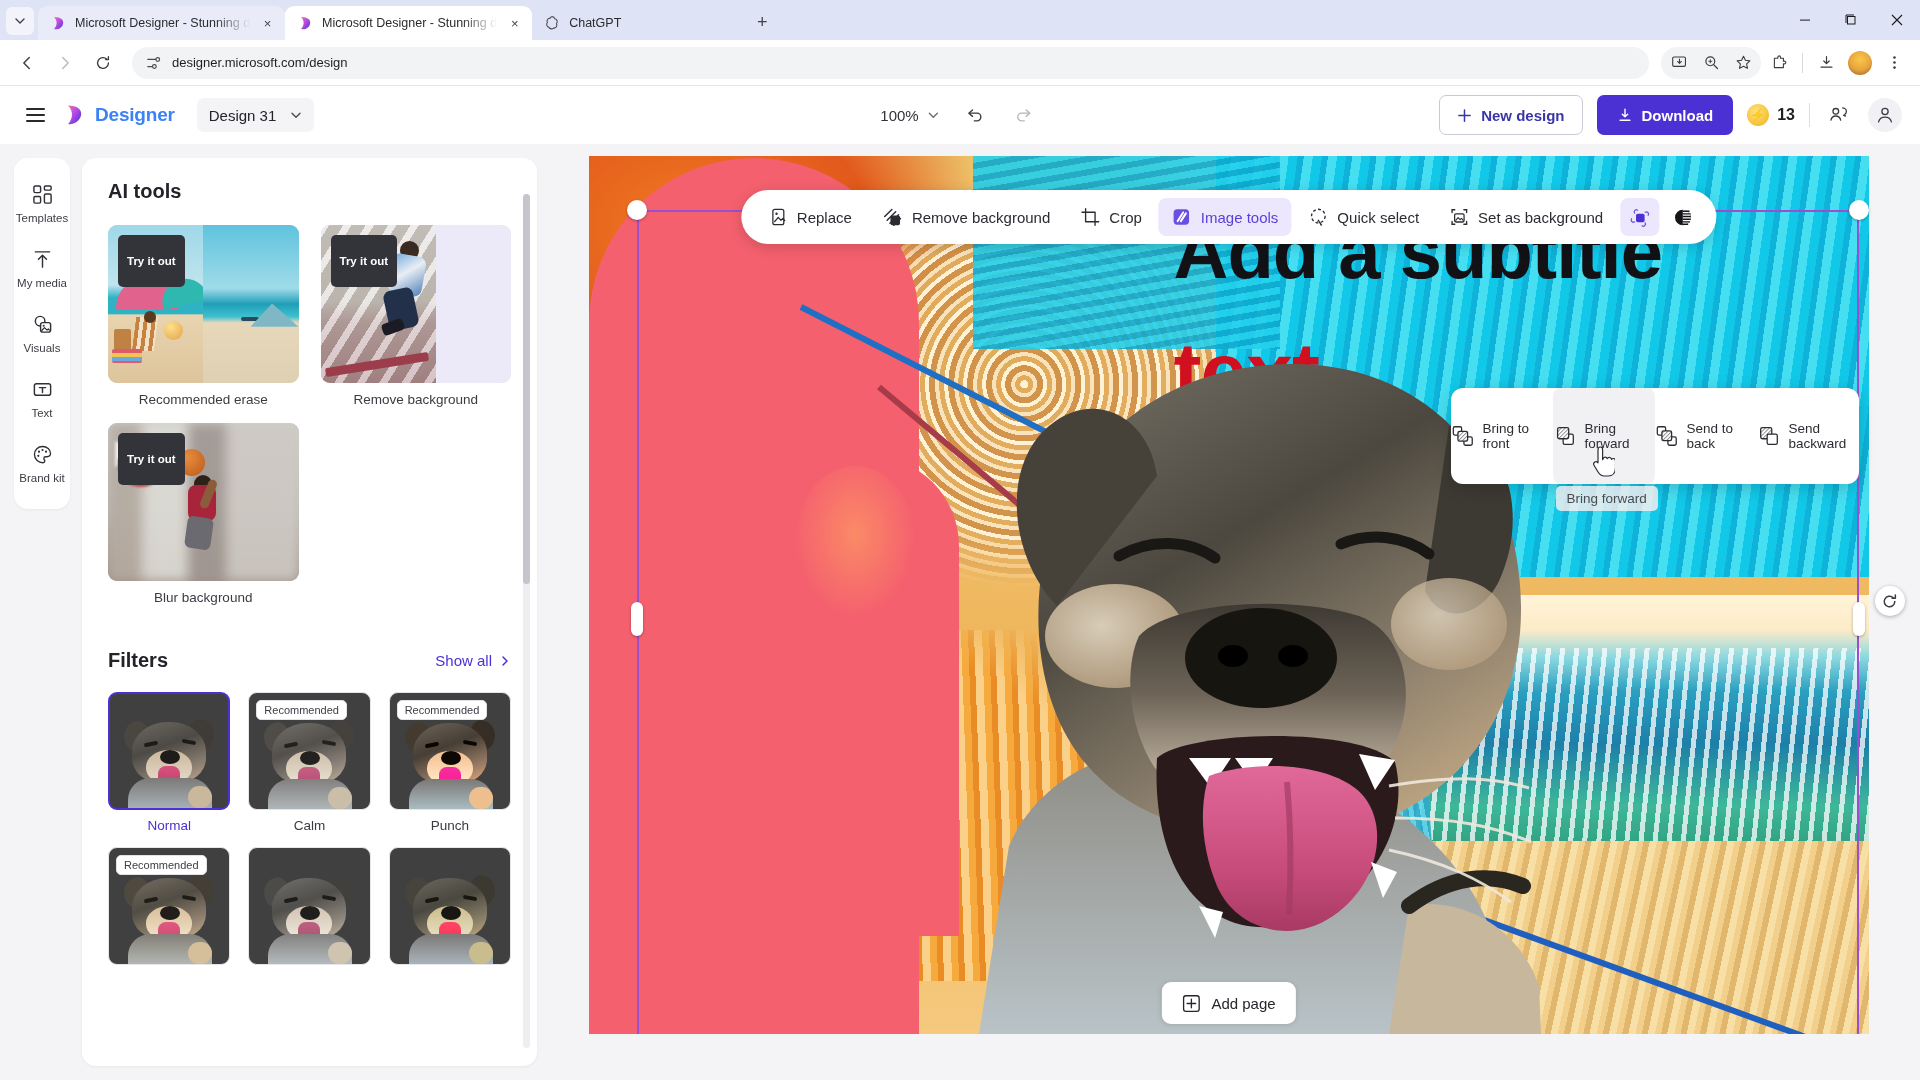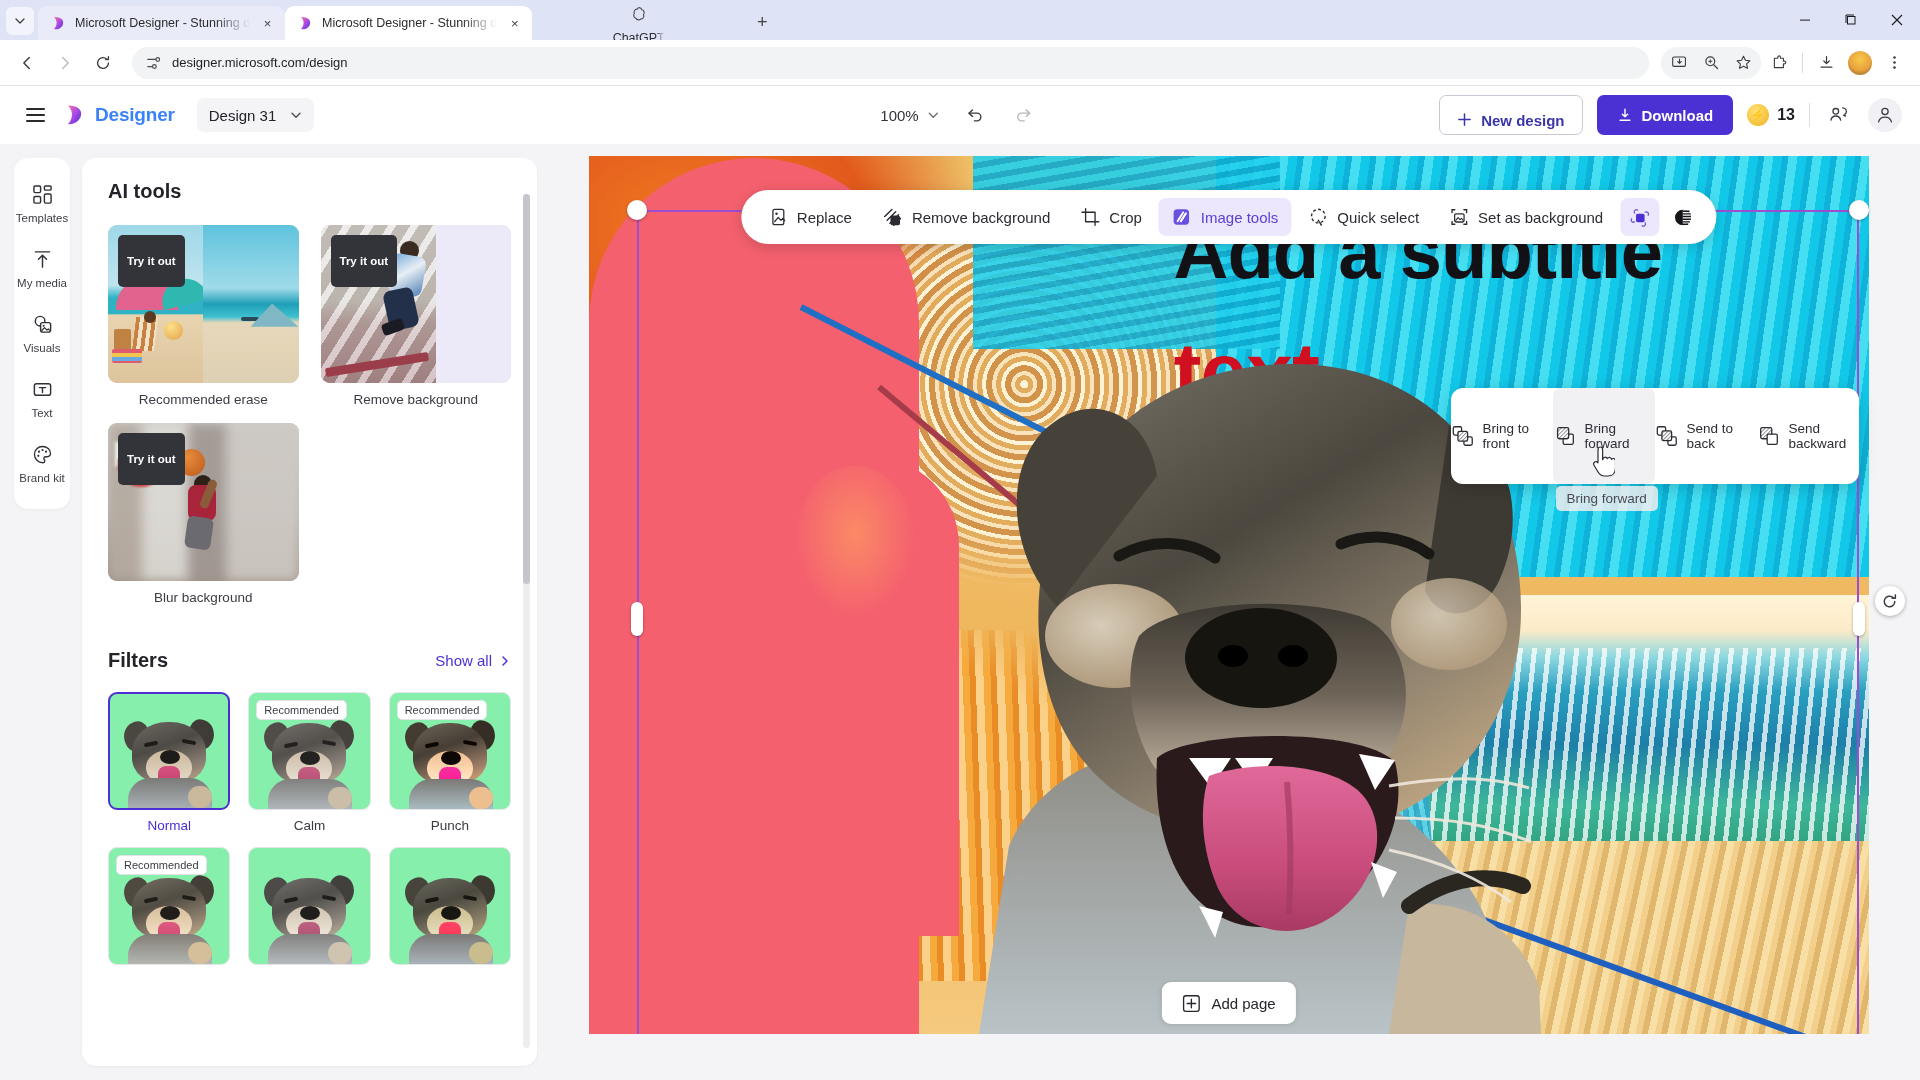--- a/index.html
+++ b/index.html
@@ -35,21 +35,21 @@
     flex: 1 1 auto; overflow: hidden; white-space: nowrap;
     text-overflow: clip; font-size: 12.5px;
     -webkit-mask-image: linear-gradient(to right, #000 80%, transparent 100%);
             mask-image: linear-gradient(to right, #000 80%, transparent 100%);
   }
   .tab .tab-close {
     width: 17px; height: 17px; flex:0 0 17px; border-radius: 50%;
     display: flex; align-items: center; justify-content: center;
     font-size: 13px; color: #444; cursor: pointer;
   }
-  .tab.plain { background: transparent; min-width: 210px; flex-direction: column; }
+  .tab.plain { background: transparent; min-width: 210px; }
   .newtab-btn {
     width: 28px; height: 28px; margin: 0 0 4px 6px;
     display: flex; align-items: center; justify-content: center;
     font-size: 18px; color: #444; border-radius: 50%; cursor: pointer;
   }
   .win-controls {
     position: absolute; right: 0; top: 0; height: 40px;
     display: flex; align-items: center;
   }
   .win-btn {
@@ -116,21 +116,21 @@
   .zoom-chip { display:flex; align-items:center; gap:9px; cursor:pointer;
                font-size: 15px; color:#33333a; }
   .icon-btn-plain { width:30px; height:30px; display:flex; align-items:center;
                     justify-content:center; cursor:pointer; color:#3a3a40;}
   .icon-btn-plain.dim { color:#b6b6bc; }
   .hdr-right {
     margin-left:auto; display:flex; align-items:center; gap: 14px;
   }
   .btn-new {
     height: 40px; border:1px solid #c9c9d4; border-radius: 7px;
-    display:flex; align-items:flex-start; gap:9px; padding: 16px 17px;
+    display:flex; align-items:center; gap:9px; padding: 4px 17px;
     font-size: 15px; color:#3a35a8; font-weight:600; background:#fff; cursor:pointer;
   }
   .btn-download {
     height: 40px; border-radius: 7px; background:#4b31d4;
     display:flex; align-items:center; gap:9px; padding: 0 20px;
     font-size: 15px; color:#fff; font-weight:700; cursor:pointer; border:none;
   }
   .credits { display:flex; align-items:center; gap:8px; cursor:pointer;}
   .credit-coin {
     width:22px; height:22px; border-radius:50%;
@@ -242,21 +242,21 @@
 
   .filters-head { display:flex; align-items:center; justify-content:space-between;
                   margin: 44px 0 20px; }
   .filters-title { font-size: 20px; font-weight:700; color:#232329;}
   .show-all { display:flex; align-items:center; gap:7px; color:#4b31d4;
               font-size:15px; cursor:pointer; }
   .filters-grid { display:grid; grid-template-columns: repeat(3, 1fr); gap: 14px 18px; }
   .filter-card { cursor:pointer; }
   .filter-thumb {
     height: 118px; border-radius: 9px; border:1px solid #e6e6ea;
-    position:relative; overflow:hidden; background:#86efac;
+    position:relative; overflow:hidden; background:#404040;
     display:flex; align-items:flex-end; justify-content:center;
   }
   .filter-card.selected .filter-thumb { border: 2px solid #4b31d4; }
   .rec-badge {
     position:absolute; top:7px; left:7px; z-index:4; background:#fff;
     border:1px solid #e3e3e7; border-radius:5px; font-size:11px;
     color:#3c3c44; padding: 3px 7px;
   }
   .filter-label { text-align:center; font-size:13.5px; color:#3b3b43; margin-top:8px;}
   .filter-card.selected .filter-label { color:#4b31d4; }

